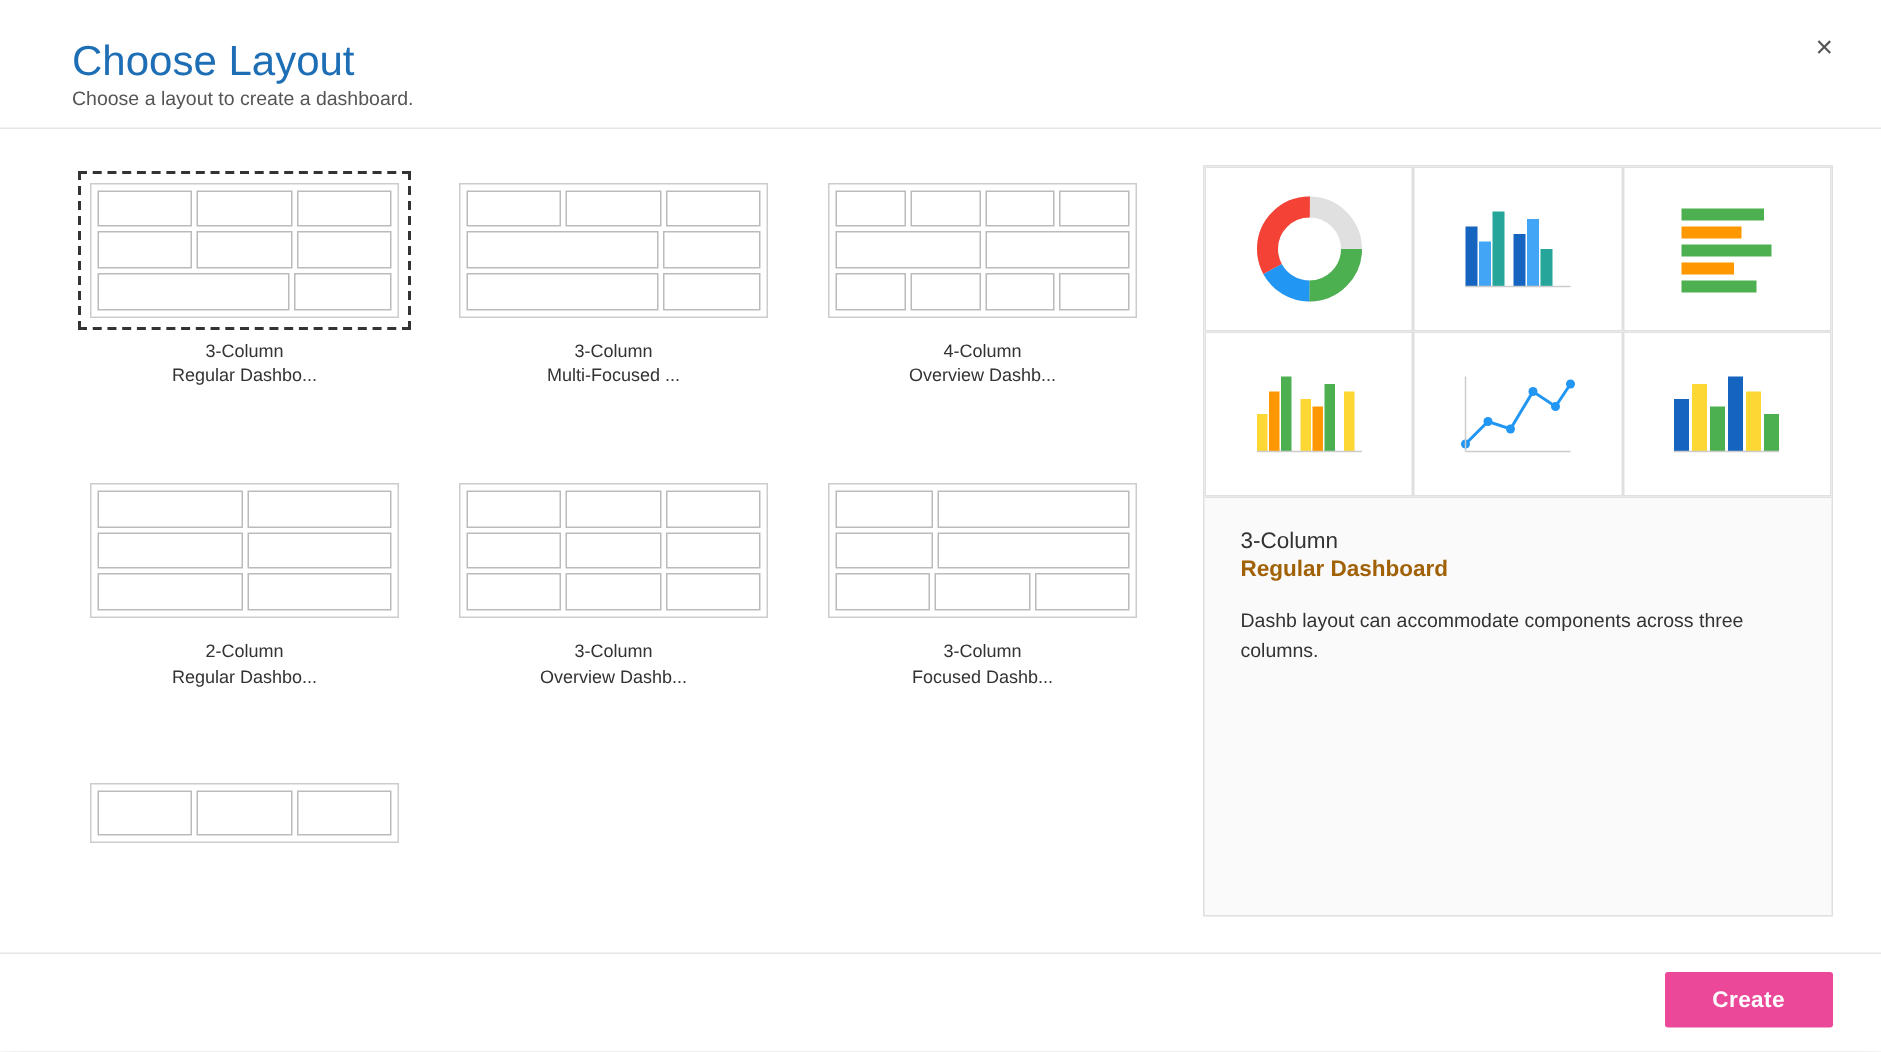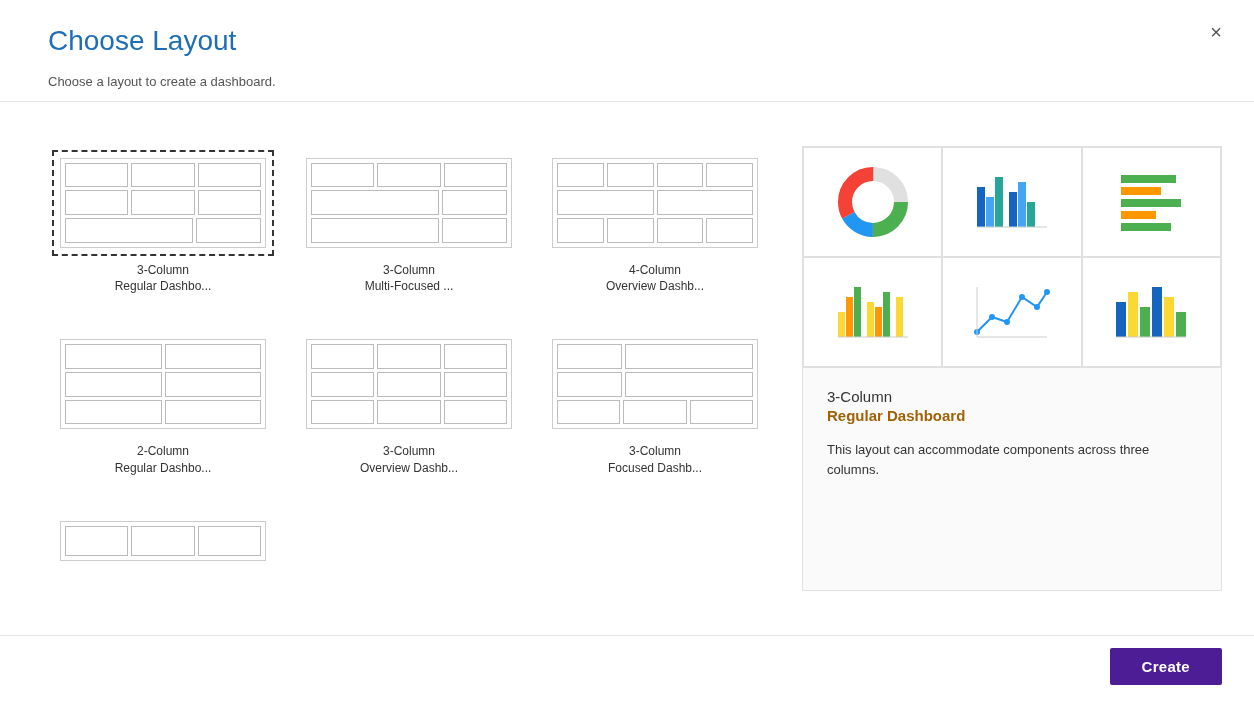--- a/index.html
+++ b/index.html
@@ -12,37 +12,36 @@
       min-height: 100vh;
     }
     .dialog {
       background: #fff;
       width: 1254px;
       height: 701px;
       position: relative;
       display: flex;
       flex-direction: column;
       box-shadow: 0 4px 24px rgba(0,0,0,0.18);
-      gap: 20px;
     }
     .dialog-header {
       padding: 24px 32px 12px 48px;
       border-bottom: 1px solid #e5e5e5;
       position: relative;
     }
     .dialog-title {
       font-size: 28px;
       font-weight: 300;
       color: #1e6eb5;
       line-height: 1.2;
     }
     .dialog-subtitle {
       font-size: 13px;
       color: #555;
-      margin-top: 16px;
+      margin-top: 0;
     }
     .close-btn {
       position: absolute;
       top: 18px;
       right: 24px;
       font-size: 20px;
       color: #555;
       cursor: pointer;
       background: none;
       border: none;
@@ -166,21 +165,21 @@
       color: #333;
       line-height: 1.6;
     }
     .dialog-footer {
       display: flex;
       justify-content: flex-end;
       padding: 12px 32px 16px 48px;
       border-top: 1px solid #e5e5e5;
     }
     .create-btn {
-      background: #4c1d95;
+      background: #ec4899;
       color: #fff;
       border: none;
       padding: 10px 32px;
       font-size: 15px;
       font-weight: 600;
       cursor: pointer;
       border-radius: 2px;
       letter-spacing: 0.3px;
     }
   </style>
@@ -419,21 +418,21 @@
             <rect x="53" y="20" width="10" height="40" fill="#fdd835"></rect>
             <rect x="65" y="35" width="10" height="25" fill="#4caf50"></rect>
             <line x1="5" y1="60" x2="75" y2="60" stroke="#ccc" stroke-width="1"></line>
           </svg>
         </div>
       </div>
 
       <div class="detail-info">
         <div class="detail-layout-type">3-Column</div>
         <div class="detail-layout-name">Regular Dashboard</div>
-        <div class="detail-description">This layout can accommodate components across three columns.</div>
+        <div class="detail-description">Dashb layout can accommodate components across three columns.</div>
       </div>
     </div>
   </div>
 
   <div class="dialog-footer">
     <button class="create-btn">Create</button>
   </div>
 </div>
 
 </body></html>

